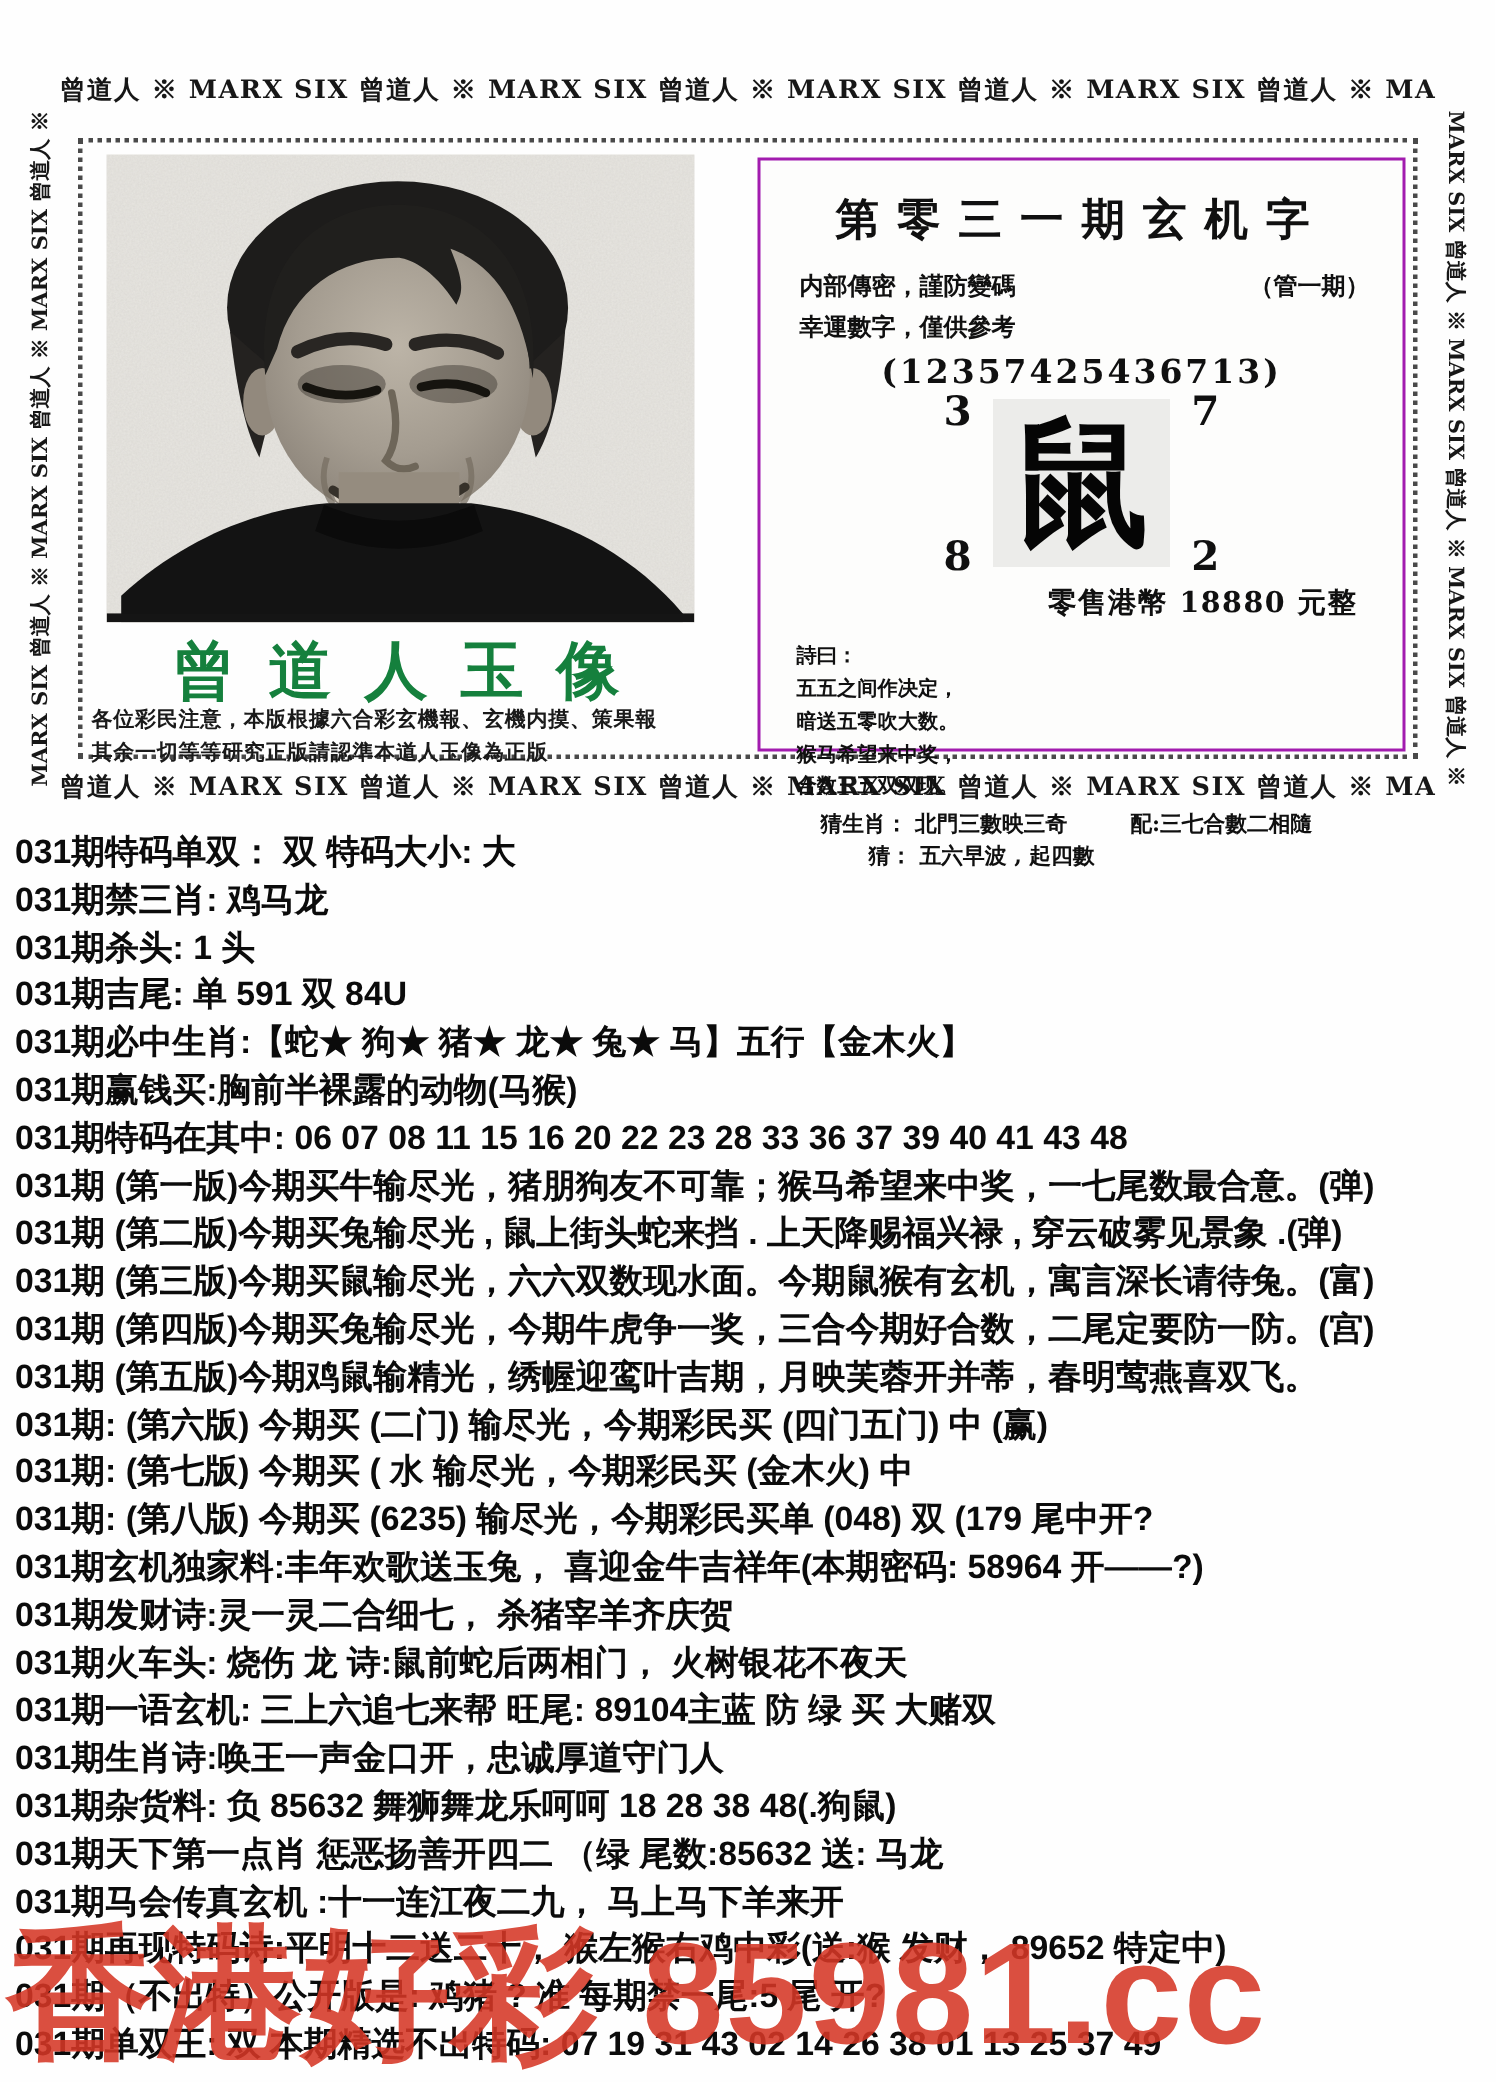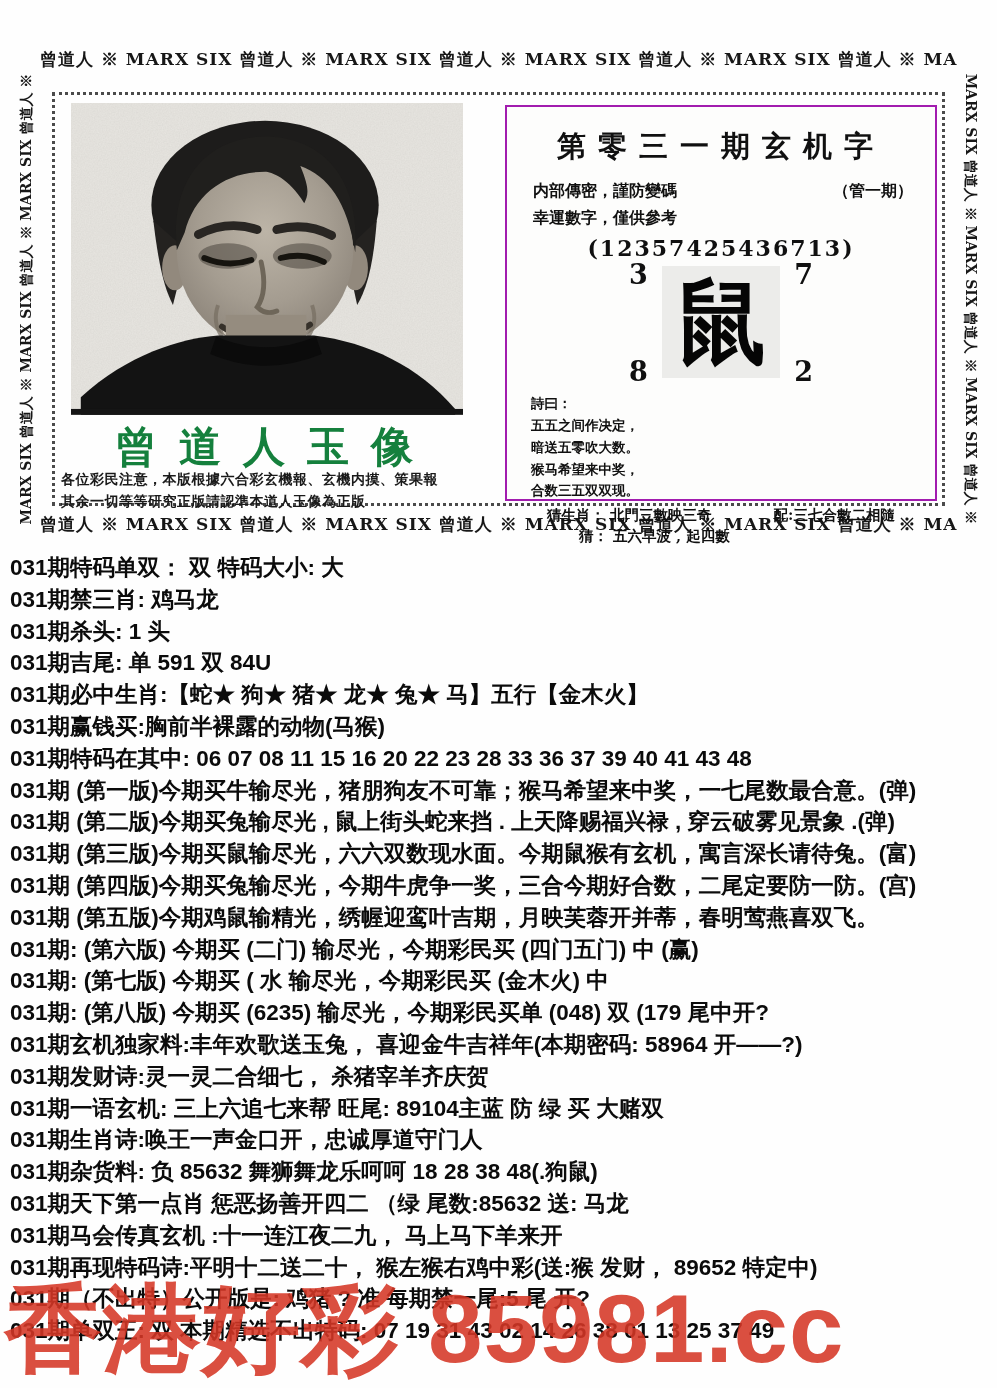--- a/index.html
+++ b/index.html
@@ -54,21 +54,21 @@
   .m-price{margin:8px 30px 0 0;text-align:right;font-family:"DejaVu Serif",serif;
            font-weight:900;font-size:19px;letter-spacing:1px;}
   .m-poems{display:flex;margin:12px 0 0 24px;font-family:"DejaVu Serif",serif;
            font-weight:700;font-size:13.5px;line-height:1.62;}
   .poem-left{width:205px;display:flex;}
   .poem-right{display:flex;flex-direction:column;}
   .poem-label{white-space:nowrap;}
   .poem-lines div{white-space:nowrap;}
   .m-guessrow{display:flex;margin:4px 0 0 40px;font-family:"DejaVu Serif",serif;
               font-weight:700;font-size:14.5px;}
-  .m-guessrow .g2{margin-left:62px;}
+  .m-guessrow .g2{margin-left:42px;}
   .m-guess2{margin:2px 0 0 72px;font-family:"DejaVu Serif",serif;font-weight:700;font-size:14.5px;}
 
   
   .tips{position:absolute;top:552px;left:10px;width:985px;}
   .tip-line{height:31.8px;line-height:31.8px;font-size:22.5px;font-weight:600;
             white-space:nowrap;color:#0b0b0b;letter-spacing:0px;}
 
   
   .watermark{position:absolute;left:4px;bottom:-8px;font-family:"Liberation Sans",sans-serif;
              font-weight:900;font-size:96px;letter-spacing:1px;color:#d63726;opacity:0.88;
@@ -155,20 +155,21 @@
         <div class="m-lucky">(12357425436713)</div>
 
         <div class="zodiac-box">
           <span class="corner-num tl">3</span>
           <span class="corner-num tr">7</span>
           <span class="corner-num bl">8</span>
           <span class="corner-num br">2</span>
           <div class="zodiac-char">鼠</div>
         </div>
 
+        <div class="m-price">零售港幣 18880 元整</div>
 
         <div class="m-poems">
           <div class="poem-right">
             <div class="poem-label">詩曰：</div>
             <div class="poem-lines">
               <div>五五之间作决定，</div>
               <div>暗送五零吹大数。</div>
               <div>猴马希望来中奖，</div>
               <div>合数三五双双现。</div>
             </div>
@@ -196,20 +197,21 @@
     <div class="tip-line">031期 (第一版)今期买牛输尽光，猪朋狗友不可靠；猴马希望来中奖，一七尾数最合意。(弹)</div>
     <div class="tip-line">031期 (第二版)今期买兔输尽光 , 鼠上街头蛇来挡 . 上天降赐福兴禄 , 穿云破雾见景象 .(弹)</div>
     <div class="tip-line">031期 (第三版)今期买鼠输尽光，六六双数现水面。今期鼠猴有玄机，寓言深长请待兔。(富)</div>
     <div class="tip-line">031期 (第四版)今期买兔输尽光，今期牛虎争一奖，三合今期好合数，二尾定要防一防。(宫)</div>
     <div class="tip-line">031期 (第五版)今期鸡鼠输精光，绣幄迎鸾叶吉期，月映芙蓉开并蒂，春明莺燕喜双飞。</div>
     <div class="tip-line">031期: (第六版) 今期买 (二门) 输尽光，今期彩民买 (四门五门)  中  (赢)</div>
     <div class="tip-line">031期: (第七版) 今期买 ( 水 输尽光，今期彩民买 (金木火) 中</div>
     <div class="tip-line">031期: (第八版) 今期买 (6235) 输尽光，今期彩民买单 (048)  双 (179  尾中开?</div>
     <div class="tip-line">031期玄机独家料:丰年欢歌送玉兔， 喜迎金牛吉祥年(本期密码:  58964   开——?)</div>
     <div class="tip-line">031期发财诗:灵一灵二合细七， 杀猪宰羊齐庆贺</div>
+    <div class="tip-line">031期火车头:  烧伤  龙 诗:鼠前蛇后两相门， 火树银花不夜天</div>
     <div class="tip-line">031期一语玄机: 三上六追七来帮  旺尾: 89104主蓝   防 绿 买 大赌双</div>
     <div class="tip-line">031期生肖诗:唤王一声金口开，忠诚厚道守门人</div>
     <div class="tip-line">031期杂货料: 负    85632     舞狮舞龙乐呵呵  18 28 38 48(.狗鼠)</div>
     <div class="tip-line">031期天下第一点肖  惩恶扬善开四二    （绿   尾数:85632  送: 马龙</div>
     <div class="tip-line">031期马会传真玄机 :十一连江夜二九， 马上马下羊来开</div>
     <div class="tip-line">031期再现特码诗:平明十二送二十， 猴左猴右鸡中彩(送:猴 发财， 89652 特定中)</div>
     <div class="tip-line">031期（不出特）公开版是:  鸡猪   ?  准   每期禁一尾:5  尾  开?</div>
     <div class="tip-line">031期单双王:  双   本期精选不出特码: 07 19 31 43 02 14 26 38 01 13 25 37 49</div>
   </div>
 

